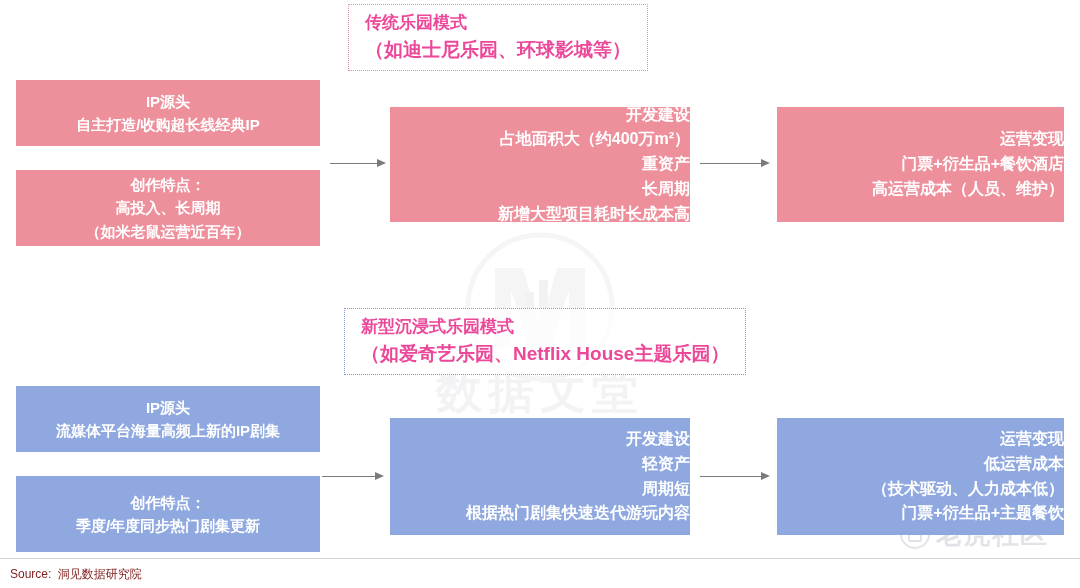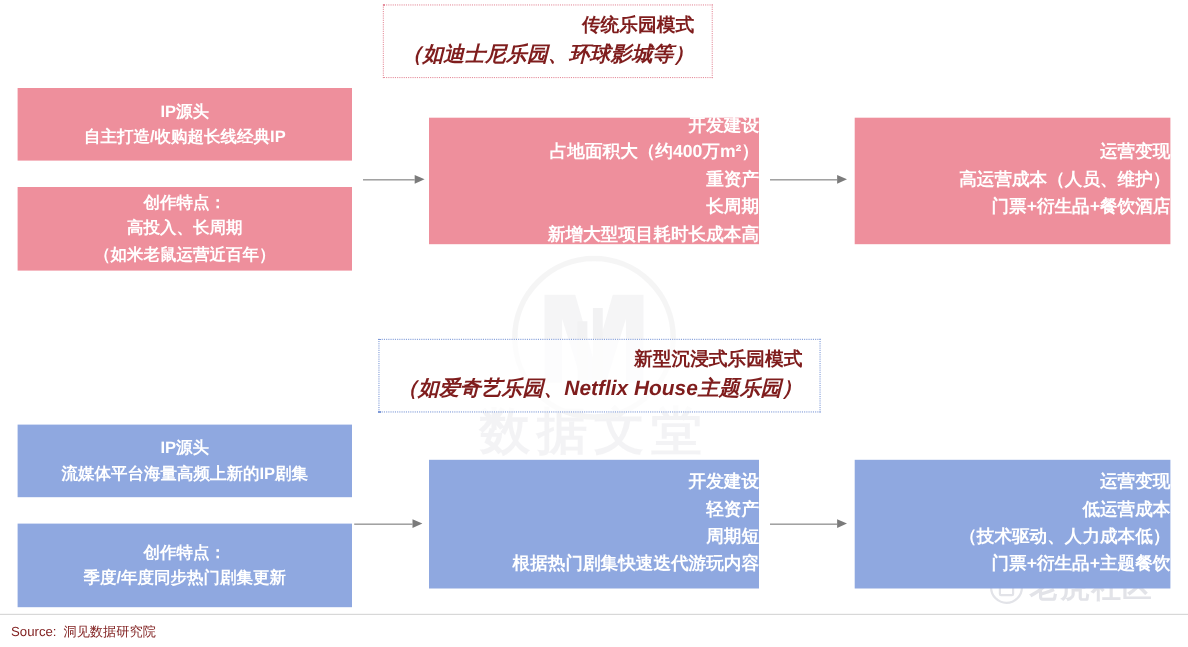--- a/index.html
+++ b/index.html
@@ -79,30 +79,30 @@
     left: 6px; top: 7px;
     width: 10px; height: 10px;
     border: 2px solid #e2e3e8;
     border-radius: 2px;
   }
 
   
   .section-title {
     position: absolute;
     box-sizing: border-box;
-    text-align: right;
+    text-align: left;
     background: rgba(255,255,255,0.72);
-    color: #7f1d1d;
+    color: #ec4899;
     font-weight: bold;
     line-height: 1.45;
     padding: 6px 16px 7px;
     white-space: nowrap;
   }
   .section-title .t-line1 { font-size: 17px; display: block; }
-  .section-title .t-line2 { font-size: 19px; display: block; font-style: italic; }
+  .section-title .t-line2 { font-size: 19px; display: block; }
   .title-traditional {
     left: 348px; top: 4px;
     border: 1px dotted #e58f9d;
   }
   .title-new {
     left: 344px; top: 308px;
     border: 1px dotted #7e9ad8;
   }
 
   
@@ -229,22 +229,22 @@
     <span class="ln">新增大型项目耗时长成本高</span>
   </div>
 
   <div class="arrow" id="arrow-trad-2">
     <span class="shaft"></span>
     <span class="head"></span>
   </div>
 
   <div class="box pink f16" id="box-trad-ops">
     <span class="ln">运营变现</span>
+    <span class="ln">门票+衍生品+餐饮酒店</span>
     <span class="ln">高运营成本（人员、维护）</span>
-    <span class="ln">门票+衍生品+餐饮酒店</span>
   </div>
 
   <div class="section-title title-new">
     <span class="t-line1">新型沉浸式乐园模式</span>
     <span class="t-line2">（如爱奇艺乐园、Netflix House主题乐园）</span>
   </div>
 
   <div class="box blue f15" id="box-new-ip">
     <span class="ln">IP源头</span>
     <span class="ln">流媒体平台海量高频上新的IP剧集</span>

